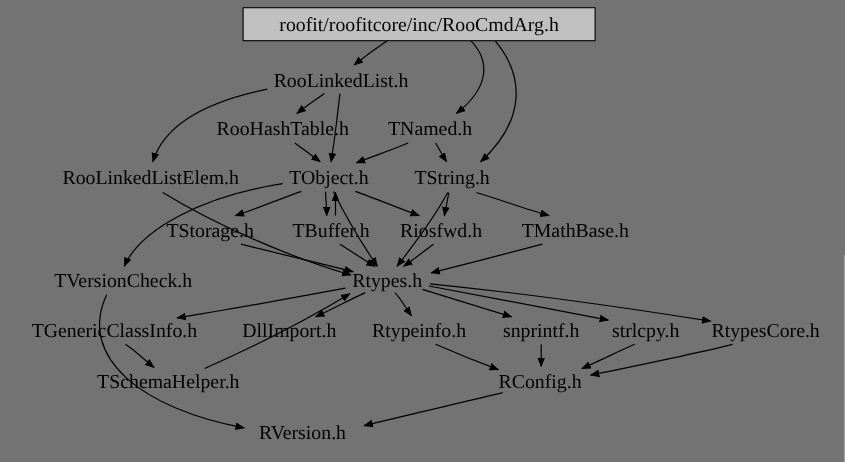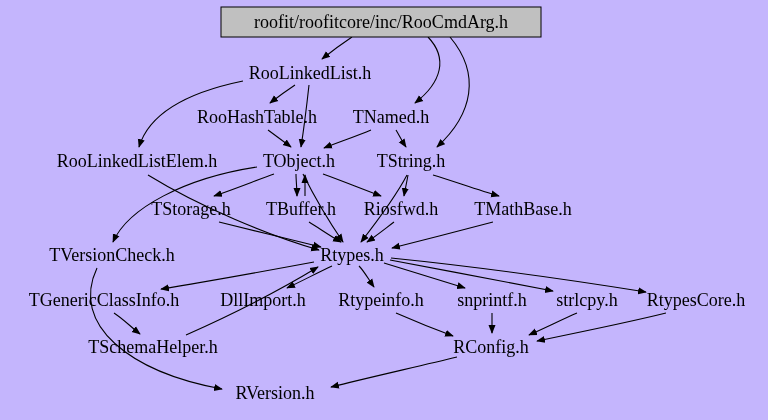--- a/index.html
+++ b/index.html
@@ -4,21 +4,21 @@
 <style>
   html, body {
     margin: 0;
     padding: 0;
     background: #ffffff;
   }
   .stage {
     position: relative;
     width: 768px;
     height: 420px;
-    background: #c4b5fd;
+    background: #737373;
     overflow: hidden;
   }
   svg {
     display: block;
     font-family: "Liberation Serif", "DejaVu Serif", serif;
   }
   .edge {
     fill: none;
     stroke: #000000;
     stroke-width: 1.1;

